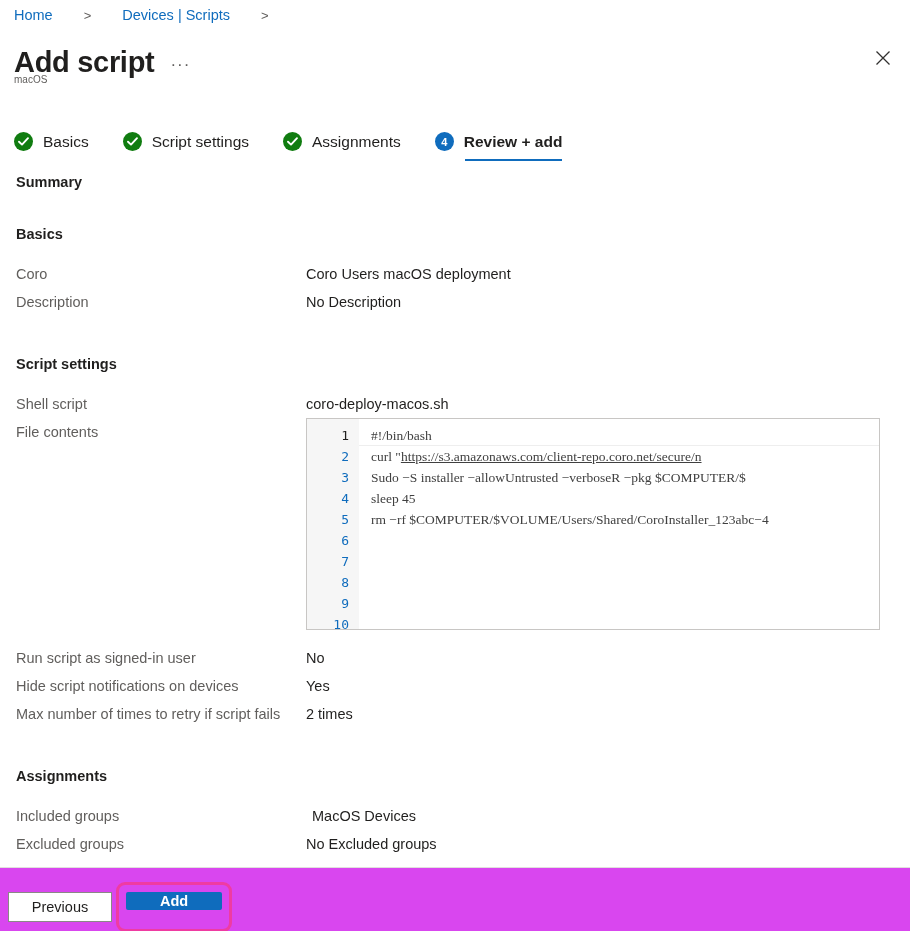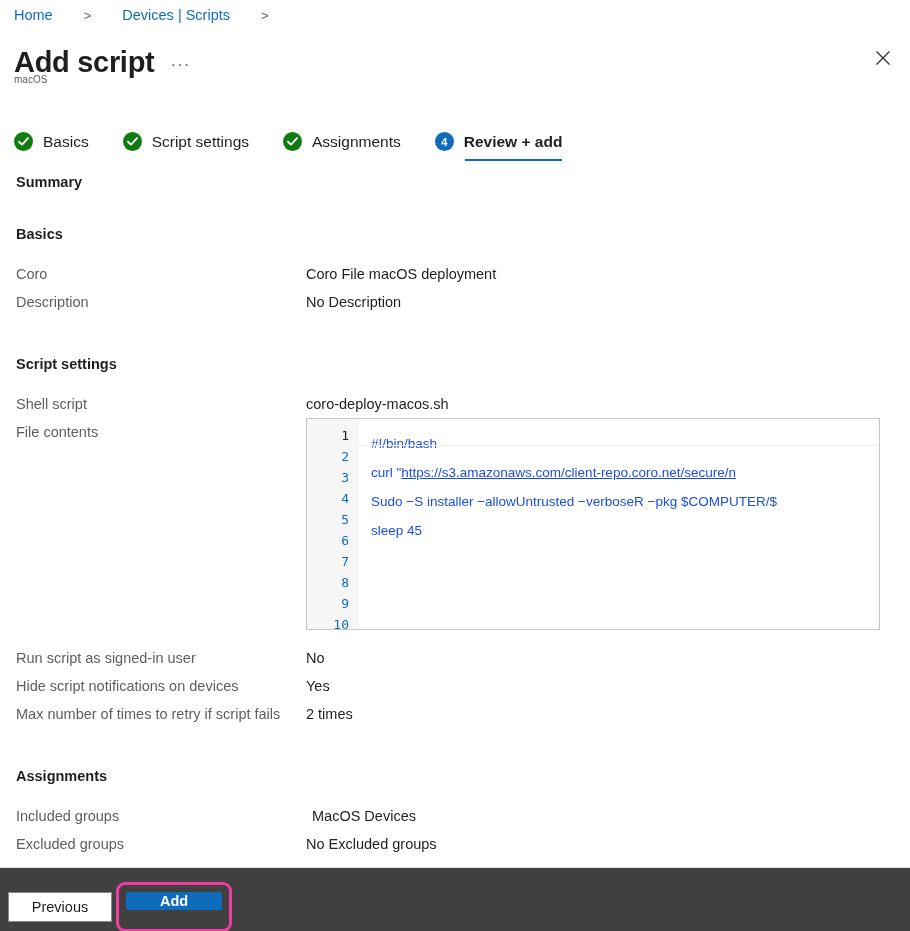--- a/index.html
+++ b/index.html
@@ -172,46 +172,45 @@
   }
   .gutter .ln.first { color: #201f1e; }
   .code {
     flex: 1;
     padding-top: 6px;
     padding-left: 12px;
     overflow: hidden;
     position: relative;
   }
   .code .cl {
-    font-family: Liberation Sans, sans-serif;
+    font-family: Liberation Serif, serif;
     font-size: 13.5px;
     line-height: 21px;
-    color: #1d4ed8;
+    color: #404040;
     white-space: pre;
-    margin-top: 8px;
   }
   .code .cl .url { text-decoration: underline; }
   .first-line-hl {
     position: absolute;
     left: 0; top: 6px;
     height: 21px; width: 545px;
     border-bottom: 1px solid #eeeeee;
   }
 
   
   .footer-sep {
     position: absolute;
     left: 0; right: 0; top: 867px;
     height: 1px;
     background: #e1dfdd;
   }
   .footer {
     position: absolute;
     left: 0; right: 0; top: 868px; bottom: 0;
-    background: #404040;
+    background: #d946ef;
     padding-left: 38px;
   }
   .btn-previous {
     position: absolute;
     left: 8px; top: 24px;
     width: 104px; height: 30px;
     border: 1px solid #8a8886;
     background: #ffffff;
     color: #201f1e;
     font-size: 14.5px;
@@ -306,21 +305,21 @@
   <div class="content">
 
     <div class="section-head">Summary</div>
     <div class="sp-summary"></div>
 
     <div class="section-head">Basics</div>
     <div class="sp-after-head"></div>
 
     <div class="row">
       <span class="lbl">Coro</span>
-      <span class="val">Coro File macOS deployment</span>
+      <span class="val">Coro Users macOS deployment</span>
     </div>
     <div class="row">
       <span class="lbl">Description</span>
       <span class="val">No Description</span>
     </div>
 
     <div class="sp-section"></div>
 
     <div class="section-head">Script settings</div>
     <div class="sp-after-head"></div>
@@ -349,20 +348,21 @@
         <div class="code">
           <div class="first-line-hl"></div>
           <div class="cl">#!/bin/bash</div>
           <div class="cl"></div>
           <div class="cl"><span>curl "</span><span class="url">https://s3.amazonaws.com/client-repo.coro.net/secure/n</span></div>
           <div class="cl"></div>
           <div class="cl">Sudo −S installer −allowUntrusted −verboseR −pkg $COMPUTER/$</div>
           <div class="cl"></div>
           <div class="cl">sleep 45</div>
           <div class="cl"></div>
+          <div class="cl">rm −rf $COMPUTER/$VOLUME/Users/Shared/CoroInstaller_123abc−4</div>
           <div class="cl"></div>
 
         </div>
       </div>
     </div>
 
     <div style="height:14px"></div>
 
     <div class="row">
       <span class="lbl">Run script as signed-in user</span>

